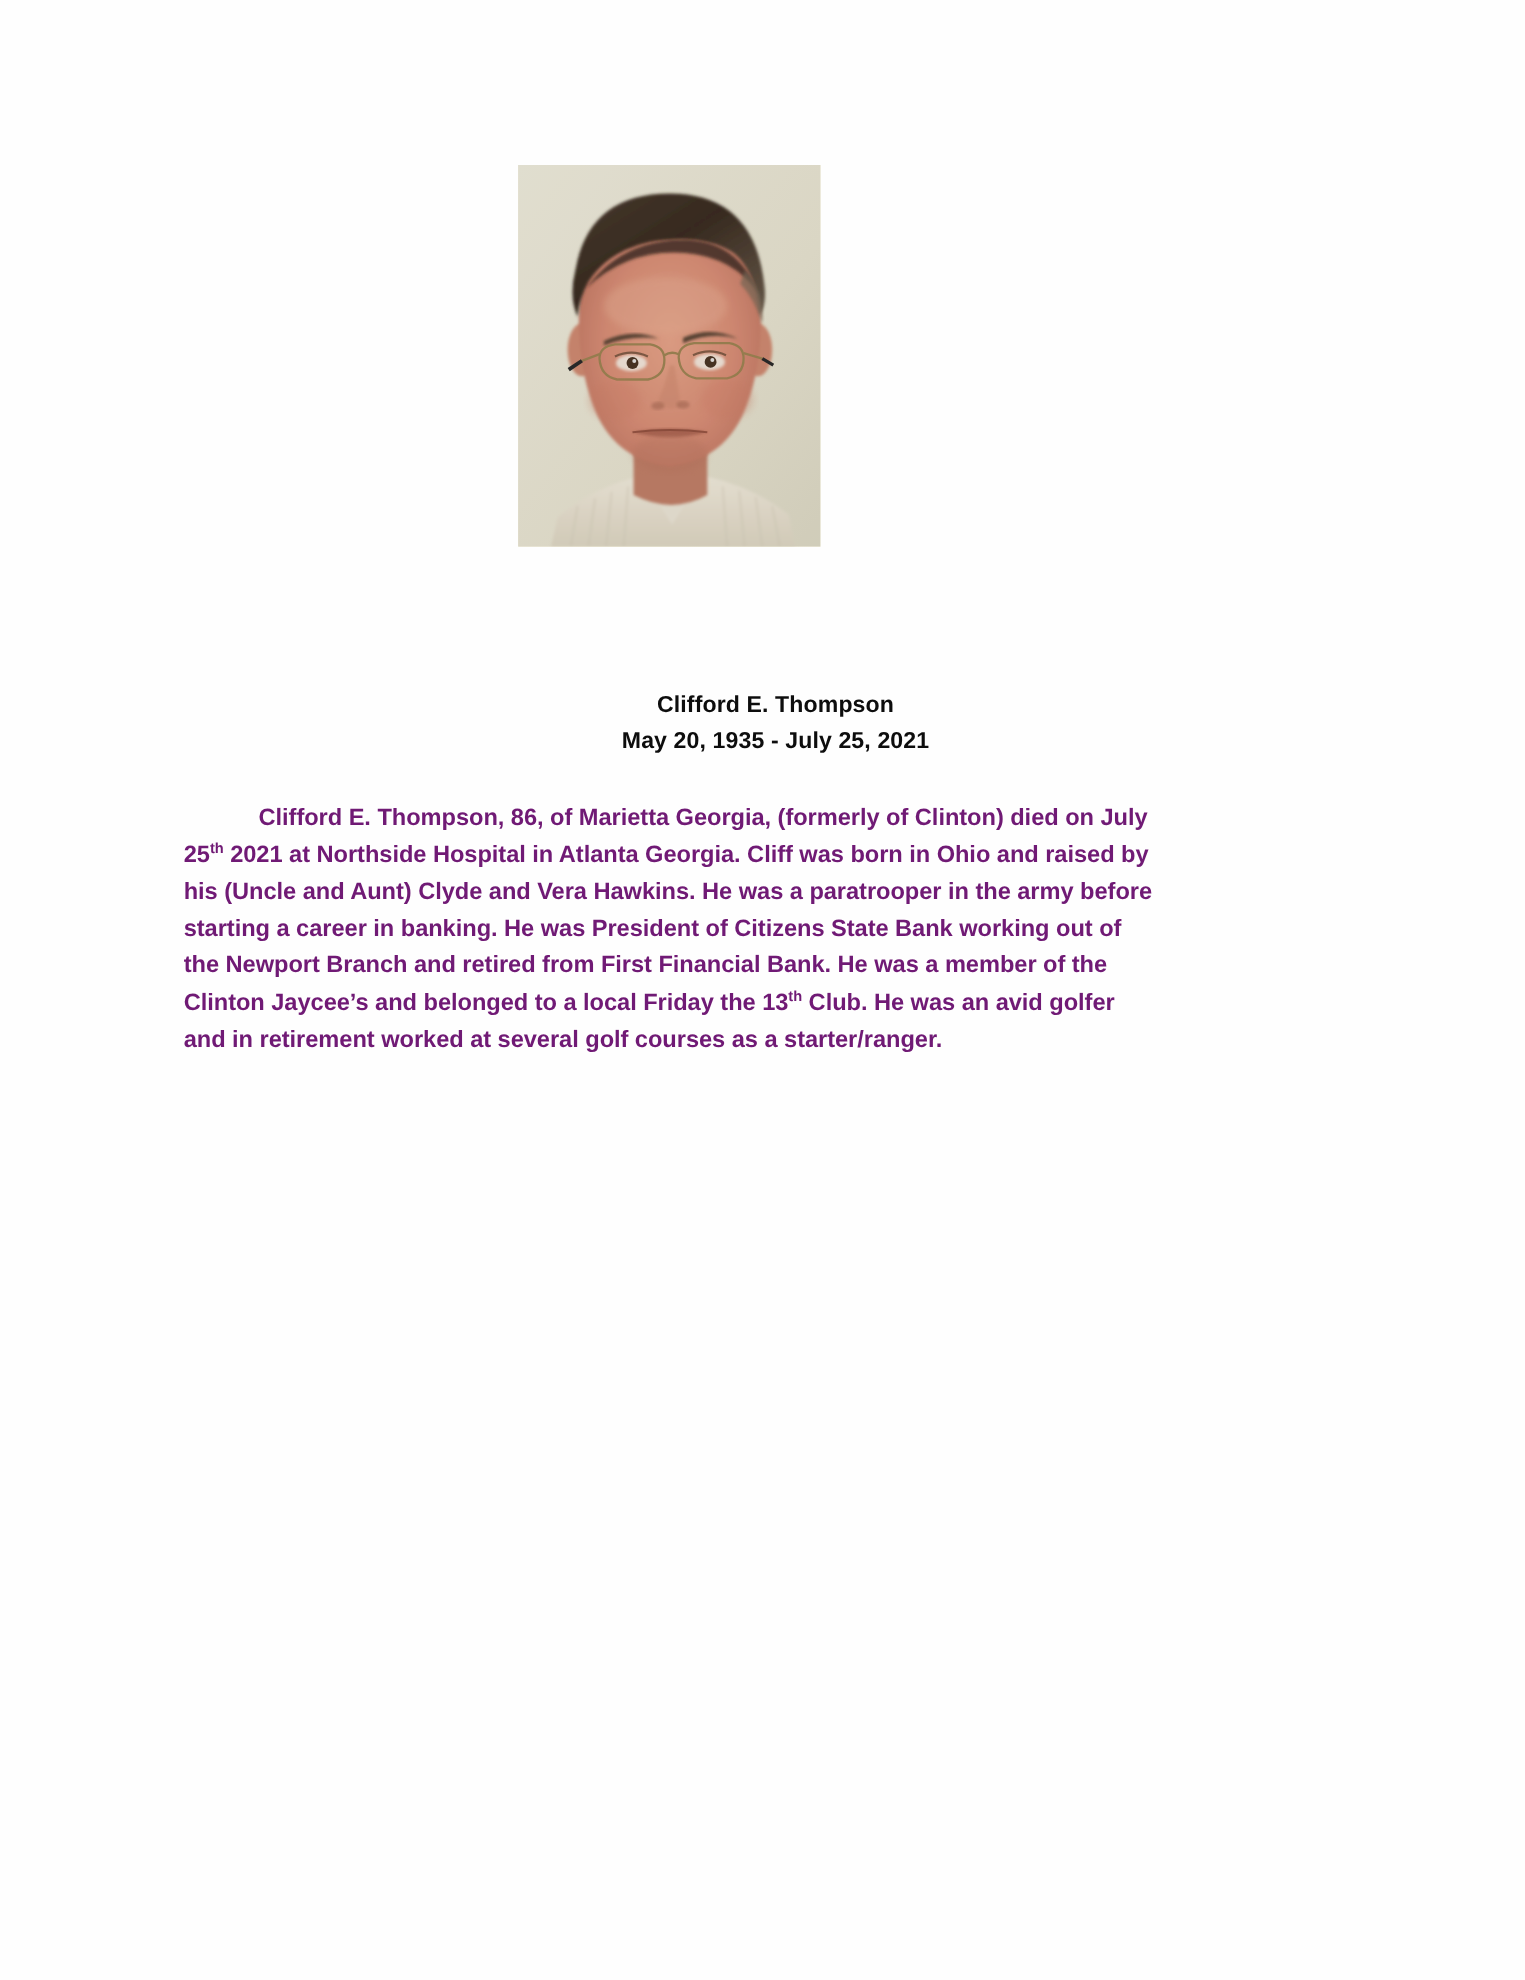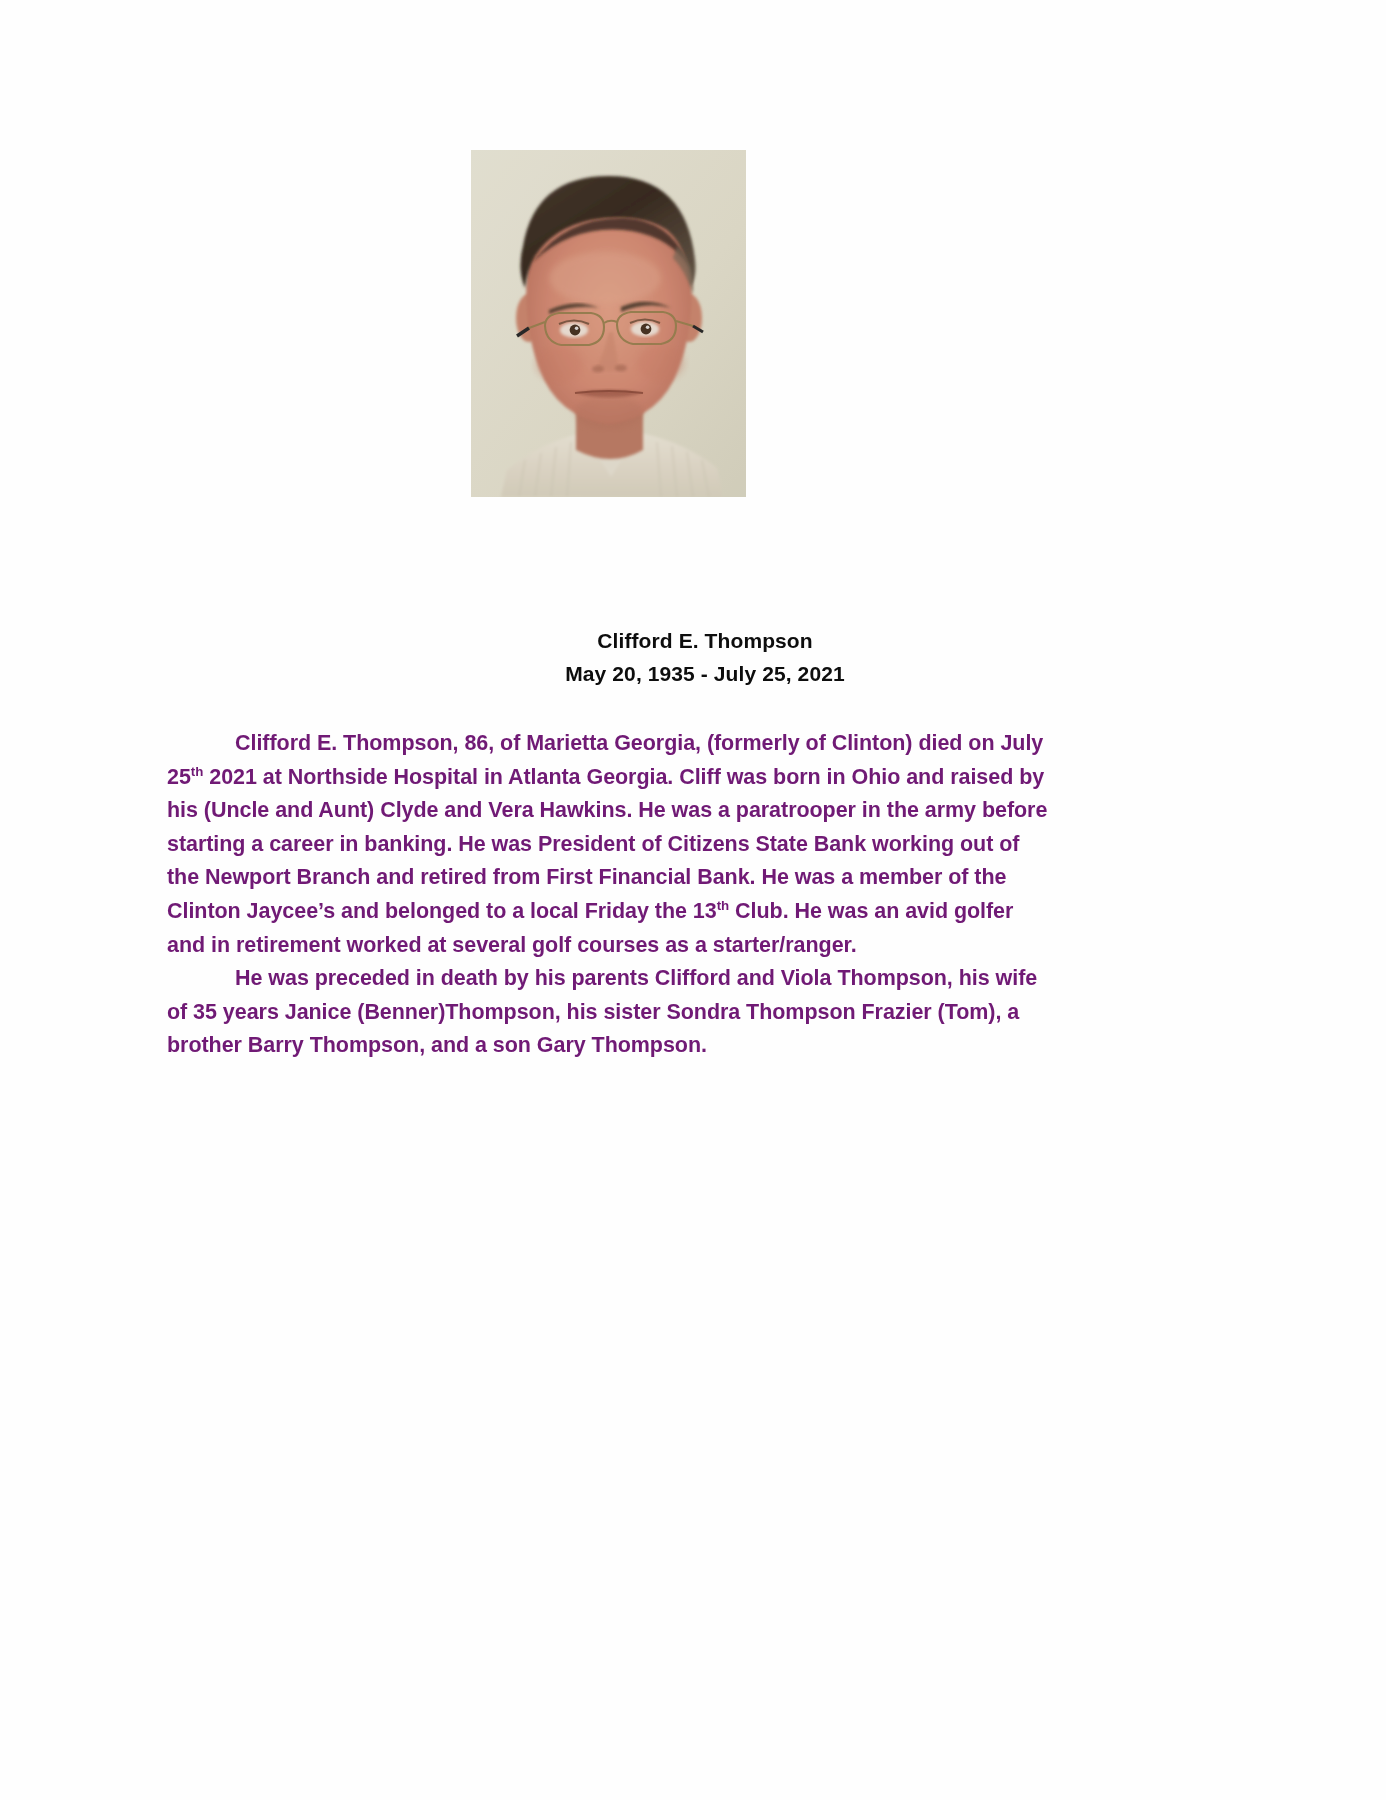--- a/index.html
+++ b/index.html
@@ -195,19 +195,18 @@
 
   <div class="heading">
     <div class="line">Clifford E. Thompson</div>
     <div class="line">May 20, 1935 - July 25, 2021</div>
   </div>
 
   <div class="body-copy">
 
     <p><span>Clifford E. Thompson, 86, of Marietta Georgia, (formerly of Clinton) died on July 25</span><sup>th</sup><span> 2021 at Northside Hospital in Atlanta Georgia.  Cliff was born in Ohio and raised by his (Uncle and Aunt) Clyde and Vera Hawkins.  He was a paratrooper in the army before starting a career in banking.  He was President of Citizens State Bank working out of the Newport Branch and retired from First Financial Bank.  He was a member of the Clinton Jaycee’s and belonged to a local Friday the 13</span><sup>th</sup><span> Club.  He was an avid golfer and in retirement worked at several golf courses as a starter/ranger.</span></p>
 
-    <p>He was preceded in death by his parents Clifford and Viola Thompson, his wife of 35 years Janice (Benner)Thompson, his sister Sondra Thompson Frazier (Tom), a brother Barry Thompson,  and a son Gary Thompson.</p>
 
 
 
   </div>
 
 </div>
 
 </body></html>

